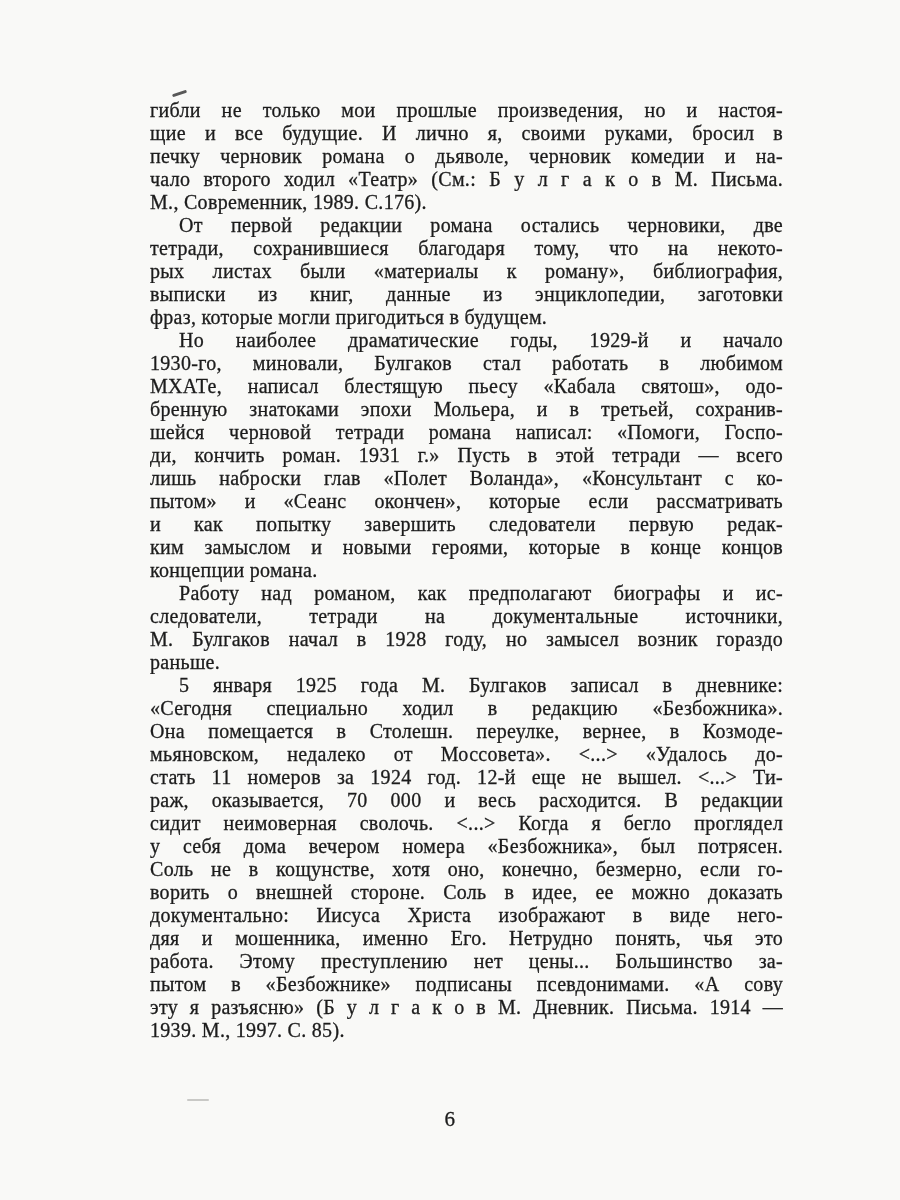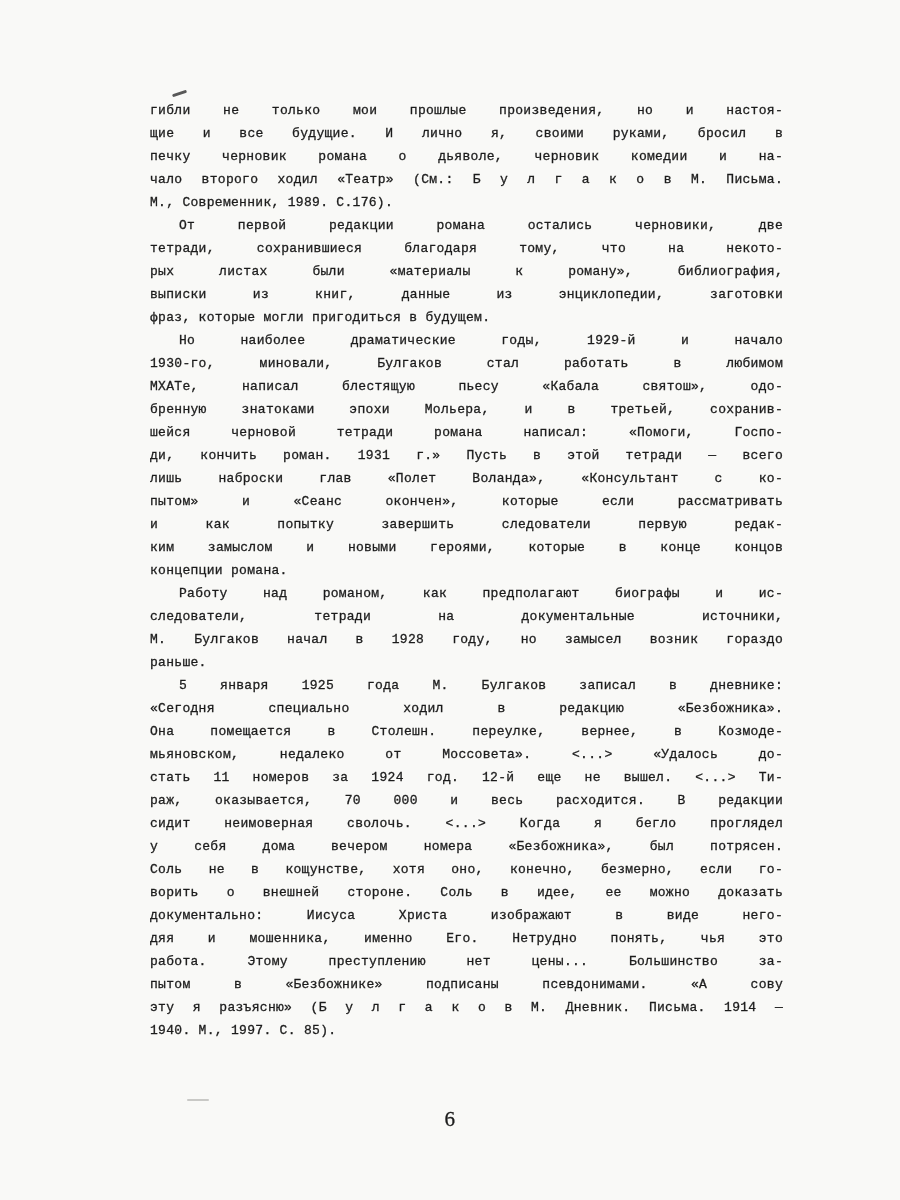--- a/index.html
+++ b/index.html
@@ -19,26 +19,25 @@
   .text-column {
     position: absolute;
     left: 150px;
     top: 99px;
     width: 633px;
   }
   .para { margin: 0; padding: 0; }
   .line {
     height: 23px;
     line-height: 23px;
-    font-size: 13px;
+    font-size: 20px;
     letter-spacing: 0.3px;
     overflow: hidden;
     text-align: left;
     white-space: normal;
-    font-family: Liberation Mono, monospace;
     -webkit-text-stroke: 0.3px #1c1c1c;
   }
   
   .line.j { text-align: justify; }
   .line.j::after {
     content: "";
     display: inline-block;
     width: 100%;
     height: 0;
   }
@@ -124,18 +123,18 @@
         <div class="line j">раж, оказывается, 70 000 и весь расходится. В редакции</div>
         <div class="line j">сидит неимоверная сволочь. &lt;...&gt; Когда я бегло проглядел</div>
         <div class="line j">у себя дома вечером номера «Безбожника», был потрясен.</div>
         <div class="line j">Соль не в кощунстве, хотя оно, конечно, безмерно, если го-</div>
         <div class="line j">ворить о внешней стороне. Соль в идее, ее можно доказать</div>
         <div class="line j">документально: Иисуса Христа изображают в виде него-</div>
         <div class="line j">дяя и мошенника, именно Его. Нетрудно понять, чья это</div>
         <div class="line j">работа. Этому преступлению нет цены... Большинство за-</div>
         <div class="line j">пытом в «Безбожнике» подписаны псевдонимами. «А сову</div>
         <div class="line j">эту я разъясню» (Б у л г а к о в  М. Дневник. Письма. 1914 —</div>
-        <div class="line">1940. М., 1997. С. 85).</div>
+        <div class="line">1939. М., 1997. С. 85).</div>
       </div>
     </div>
   <div class="smudge s2"></div>
   <div class="page-number">6</div>
 </div>
 
 </body></html>

